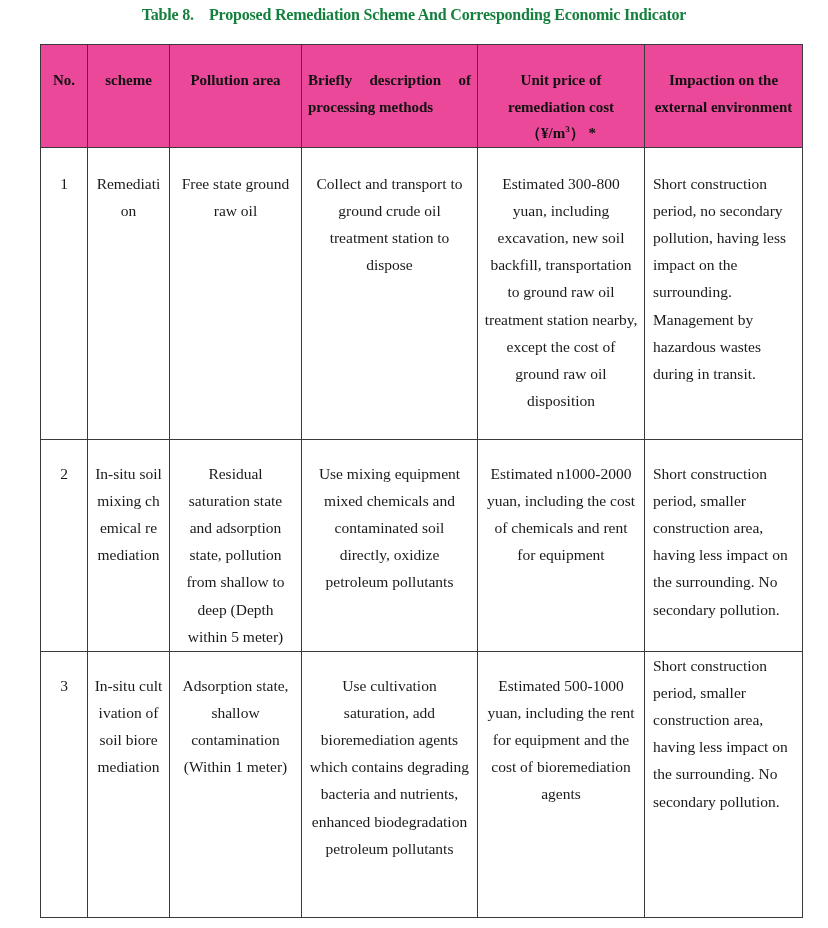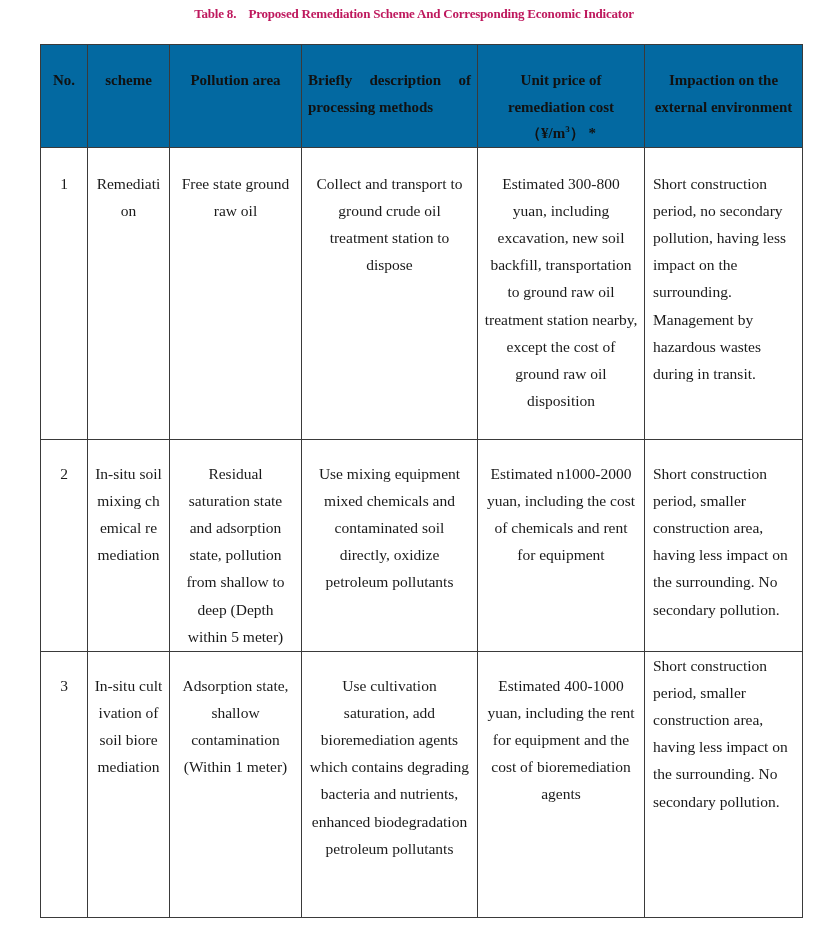--- a/index.html
+++ b/index.html
@@ -3,34 +3,34 @@
   <meta charset="utf-8">
   <style>
     html, body { margin: 0; padding: 0; background: #ffffff; }
     body {
       width: 828px; height: 928px; position: relative; overflow: hidden;
       font-family: "Liberation Serif", "DejaVu Serif", serif;
       color: #1a1a1a;
     }
     .caption {
       position: absolute; left: 0; top: 6px; width: 828px;
-      text-align: center; font-weight: bold; font-size: 13px;
-      letter-spacing: -0.2px; color: #be185d;
+      text-align: center; font-weight: bold; font-size: 16px;
+      letter-spacing: -0.2px; color: #15803d;
     }
     table {
       position: absolute; left: 40px; top: 44px;
       width: 762px; border-collapse: collapse; table-layout: fixed;
       font-size: 15.5px; line-height: 27.2px;
     }
     th, td {
       border: 1.5px solid #3a3a3a;
       vertical-align: top; padding: 0 6px;
     }
     thead th {
-      background: #0369a1; font-weight: bold; color: #111;
+      background: #ec4899; font-weight: bold; color: #111;
       height: 102px; padding-top: 22px; box-sizing: border-box;
       text-align: center; font-size: 15px; line-height: 26.5px;
     }
     thead th.justify { text-align: justify; text-align-last: left; }
     tbody td { text-align: center; padding-top: 22px; }
     tbody td.left { text-align: left; padding-left: 8px; margin-left: 40px; }
     tbody tr.r1 td { height: 292px; box-sizing: border-box; }
     tbody tr.r2 td { height: 212px; box-sizing: border-box; padding-top: 20px; }
     tbody tr.r3 td { height: 266px; box-sizing: border-box; padding-top: 20px; }
     tbody tr.r3 td.env { padding-top: 0; }
@@ -79,17 +79,17 @@
       <td>Residual saturation state and adsorption state, pollution from shallow to deep (Depth within 5 meter)</td>
       <td>Use mixing equipment mixed chemicals and contaminated soil directly, oxidize petroleum pollutants</td>
       <td>Estimated n1000-2000 yuan, including the cost of chemicals and rent for equipment</td>
       <td class="left">Short construction period, smaller construction area, having less impact on the surrounding. No secondary pollution.</td>
     </tr>
     <tr class="r3">
       <td>3</td>
       <td class="brk">In-situ cultivation of soil bioremediation</td>
       <td>Adsorption state, shallow contamination (Within 1 meter)</td>
       <td>Use cultivation saturation, add bioremediation agents which contains degrading bacteria and nutrients, enhanced biodegradation petroleum pollutants</td>
-      <td>Estimated 400-1000 yuan, including the rent for equipment and the cost of bioremediation agents</td>
+      <td>Estimated 500-1000 yuan, including the rent for equipment and the cost of bioremediation agents</td>
       <td class="left env">Short construction period, smaller construction area, having less impact on the surrounding. No secondary pollution.</td>
     </tr>
   </tbody>
 </table>
 
 </body></html>

